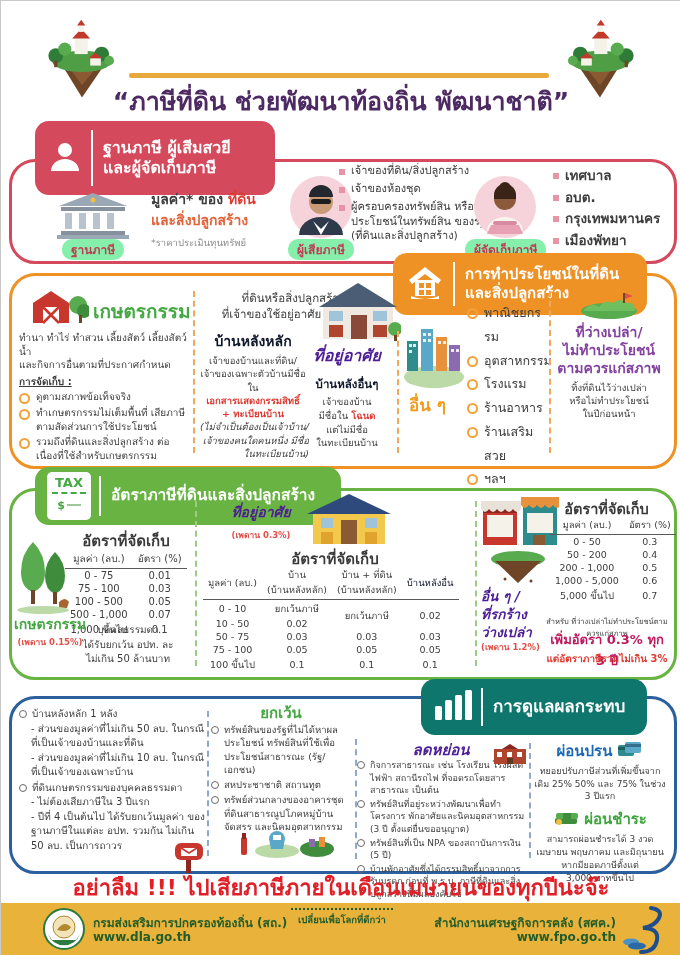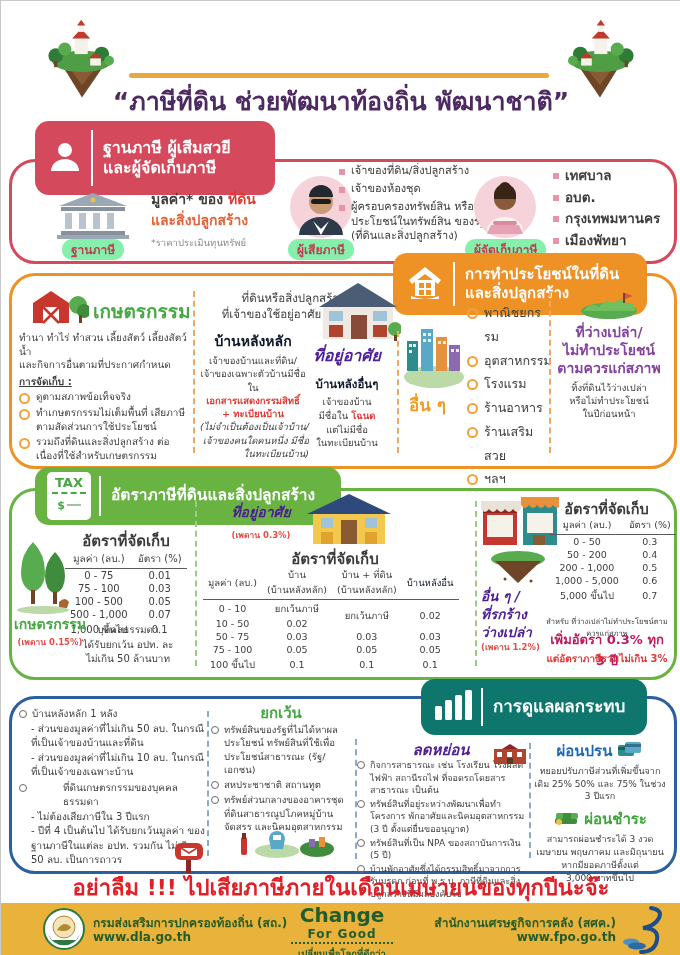--- a/index.html
+++ b/index.html
@@ -537,21 +537,21 @@
     <span class="tt">การดูแลผลกระทบ</span>
   </div>
 
   <div class="abs" style="left:18px;top:706px;width:186px;font-size:10px;color:#3d3d3d;line-height:1.45;">
     <div class="b-row">
         <span class="gmark"></span>
         <span>บ้านหลังหลัก 1 หลัง</span>
       </div>
     <div style="padding-left:12px;">- <span>ส่วนของมูลค่าที่ไม่เกิน 50 ลบ. ในกรณีที่เป็นเจ้าของบ้านและที่ดิน</span></div>
     <div style="padding-left:12px;">- <span>ส่วนของมูลค่าที่ไม่เกิน 10 ลบ. ในกรณีที่เป็นเจ้าของเฉพาะบ้าน</span></div>
-    <div class="b-row" style="margin-top:1px;gap:31px;">
+    <div class="b-row" style="margin-top:1px;">
         <span class="gmark"></span>
         <span>ที่ดินเกษตรกรรมของบุคคลธรรมดา</span>
       </div>
     <div style="padding-left:12px;">- <span>ไม่ต้องเสียภาษีใน 3 ปีแรก</span></div>
     <div style="padding-left:12px;">- <span>ปีที่ 4 เป็นต้นไป ได้รับยกเว้นมูลค่า ของฐานภาษีในแต่ละ อปท. รวมกัน ไม่เกิน 50 ลบ. เป็นการถาวร</span></div>
   </div>
 
   <div class="dashv" style="left:206px;top:710px;height:145px;border-color:#8fa9cc;"></div>
 
   <div class="abs" style="left:210px;top:722px;width:142px;font-size:9.5px;color:#3d3d3d;line-height:1.4;">
@@ -663,24 +663,20 @@
       <circle cx="21" cy="21" r="20" fill="#fff" stroke="#2c7a3f" stroke-width="2"></circle>
       <path d="M5,26 a17,17 0 0 0 32,0 l-4,6 -24,0 z" fill="#2c7a3f"></path>
       <circle cx="21" cy="19" r="11" fill="#f3e3b8" stroke="#b08a2e"></circle>
       <path d="M14,22 q7,-10 14,-3 q-3,6 -14,3z" fill="#b08a2e"></path>
     </svg>
   </div>
   <div class="abs footer-green" style="left:92px;top:912px;font-size:12px;font-weight:700;">กรมส่งเสริมการปกครองท้องถิ่น (สถ.)</div>
   <div class="abs footer-green" style="left:92px;top:929px;font-size:12px;font-weight:700;">www.dla.go.th</div>
 
   <div class="abs c" style="left:276px;top:905px;width:130px;">
-    <div style="color:#1f5c2e;font-weight:800;line-height:0.95;">
-      <span style="font-size:20px;">Change</span><br>
-      <span style="font-size:12px;letter-spacing:1px;">For Good</span>
-    </div>
     <div style="border-top:2px dotted #1f5c2e;margin:2px 14px;"></div>
     <div style="color:#1f5c2e;font-size:9.5px;font-weight:700;">เปลี่ยนเพื่อโลกที่ดีกว่า</div>
   </div>
 
   <div class="abs footer-green" style="left:420px;top:912px;width:195px;text-align:right;font-size:12px;font-weight:700;">สำนักงานเศรษฐกิจการคลัง (สศค.)</div>
   <div class="abs footer-green" style="left:420px;top:929px;width:195px;text-align:right;font-size:12px;font-weight:700;">www.fpo.go.th</div>
   <div class="abs" style="left:620px;top:903px;">
     <svg width="44" height="50" viewBox="0 0 44 50">
       <path d="M30,4 q12,2 8,10 q-4,8 -16,10 q16,0 14,12 q-2,12 -16,12" fill="none" stroke="#1f4e8c" stroke-width="4" stroke-linecap="round"></path>
       <ellipse cx="10" cy="38" rx="8" ry="3.5" fill="#4a90c4"></ellipse>

